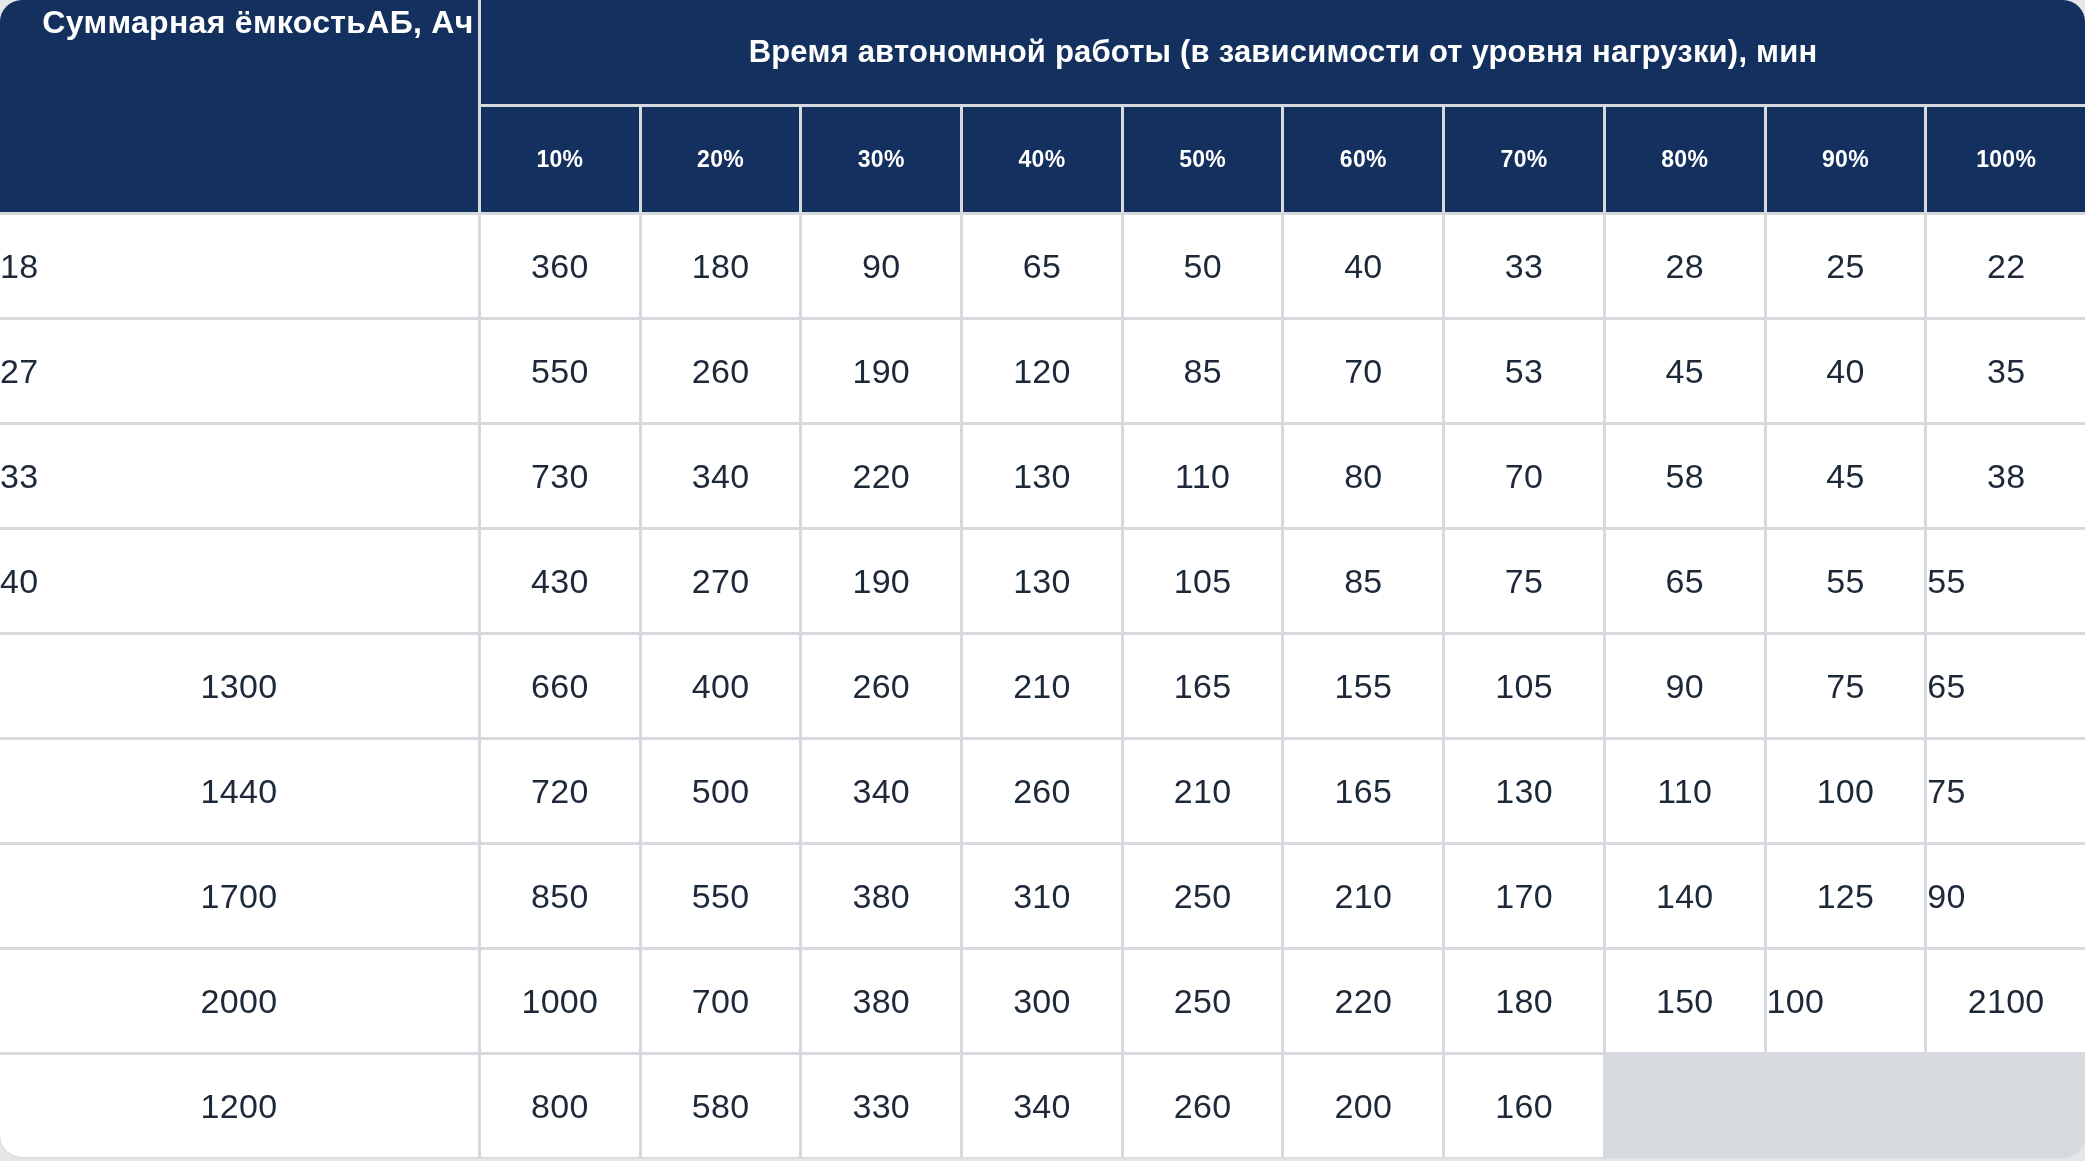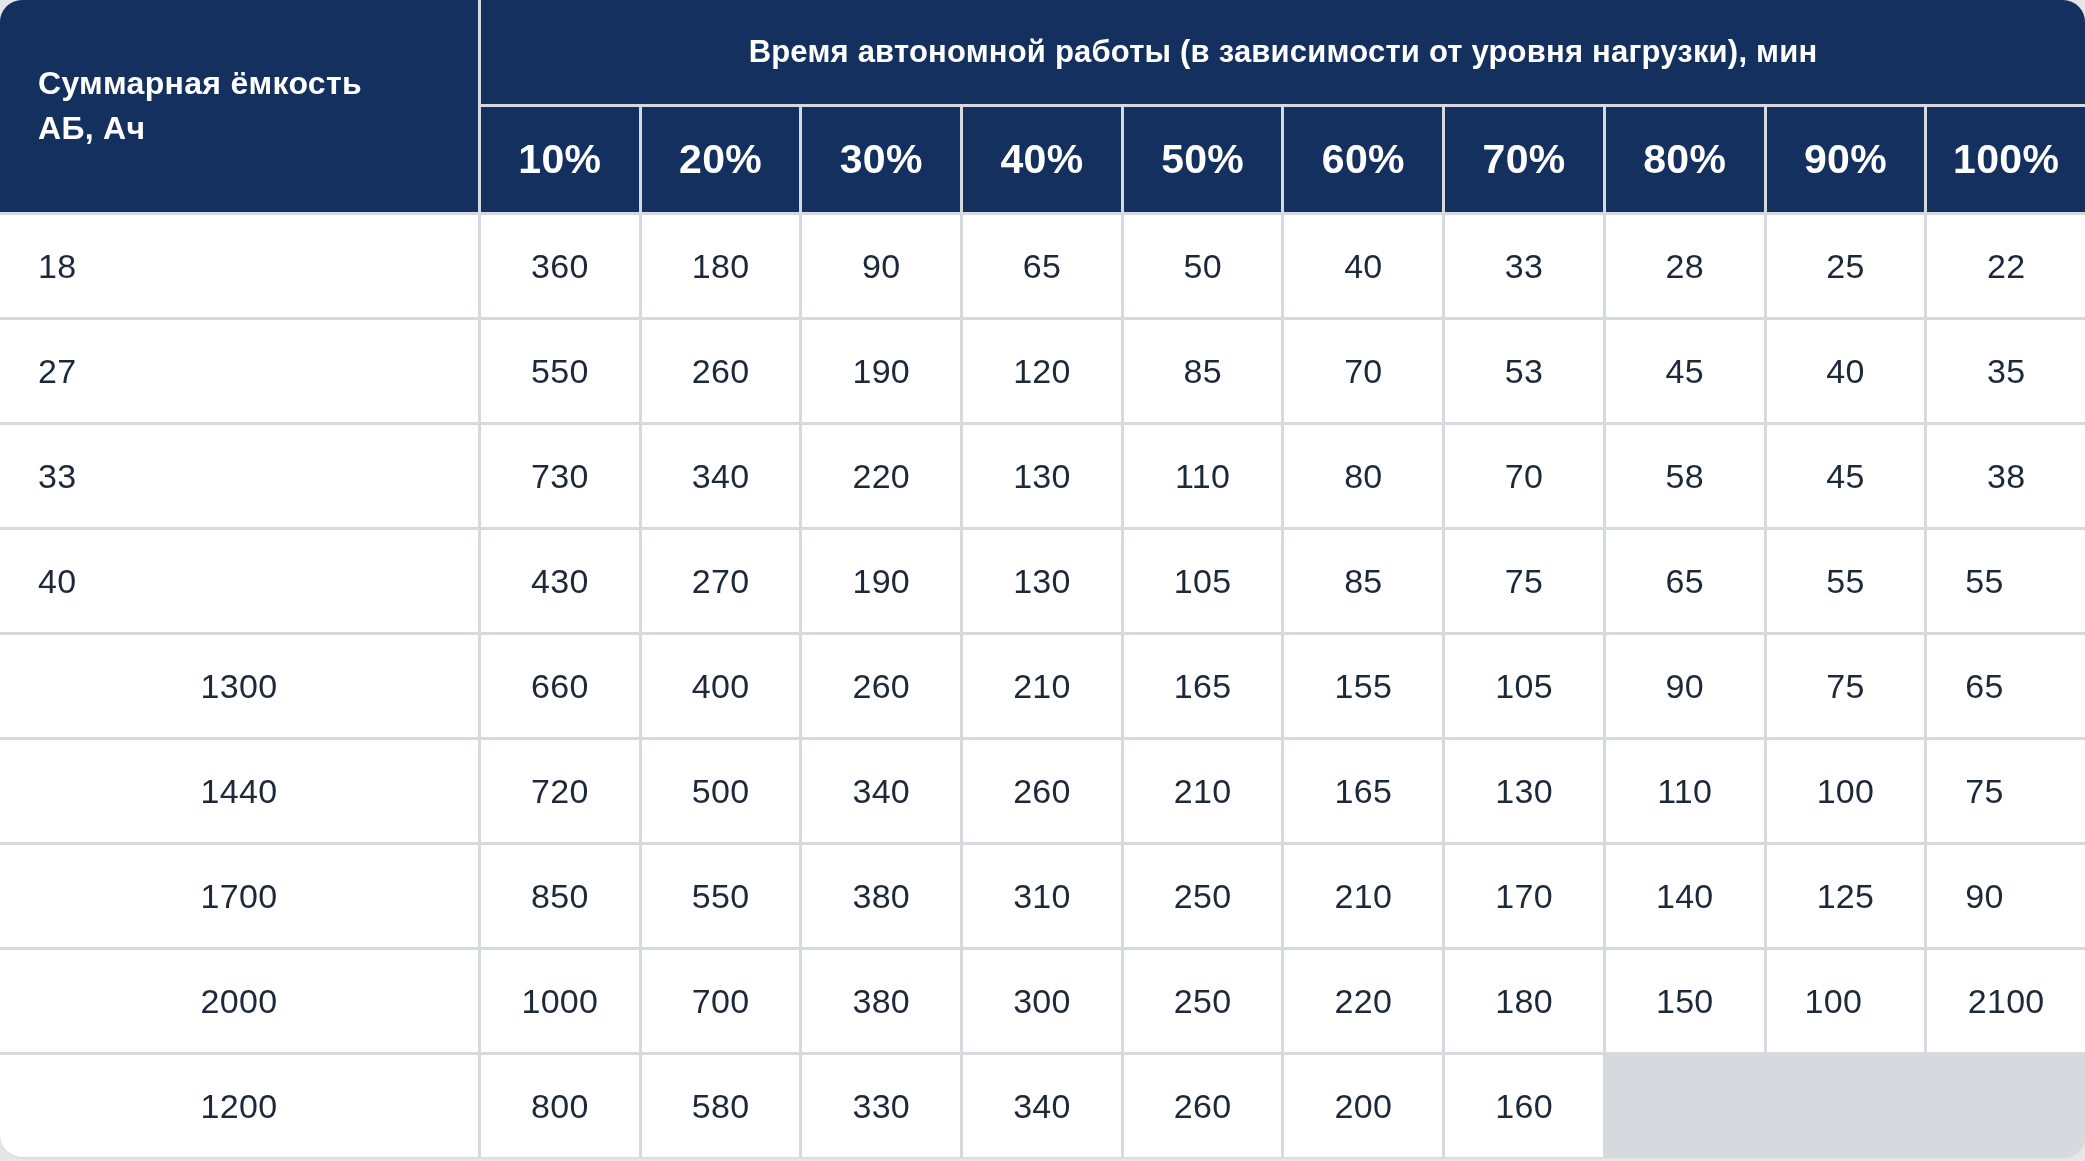--- a/index.html
+++ b/index.html
@@ -45,39 +45,37 @@
     letter-spacing: 0.3px;
   }
   .th {
     background: var(--header-bg, #13305e);
     color: var(--header-text, #ffffff);
     font-weight: 700;
   }
   .corner {
     grid-column: 1;
     grid-row: 1 / 3;
-    flex-direction: column;
     align-items: flex-start;
     justify-content: center;
     padding-left: 38px;
     font-size: 32px;
     line-height: 1.4;
   }
   .group {
     grid-column: 2 / 12;
     grid-row: 1;
     font-size: 31px;
     letter-spacing: 0.2px;
   }
   .pct {
-    font-size: 41px;
+    font-size: 23px;
   }
   .rowlabel {
     justify-content: flex-start;
-    padding-left: 38px;
   }
 </style>
 </head>
 <body>
 
 <div class="page">
   <div class="card">
     <div class="grid" id="grid">
       <div class="cell th corner">
         <span>Суммарная ёмкость</span>

